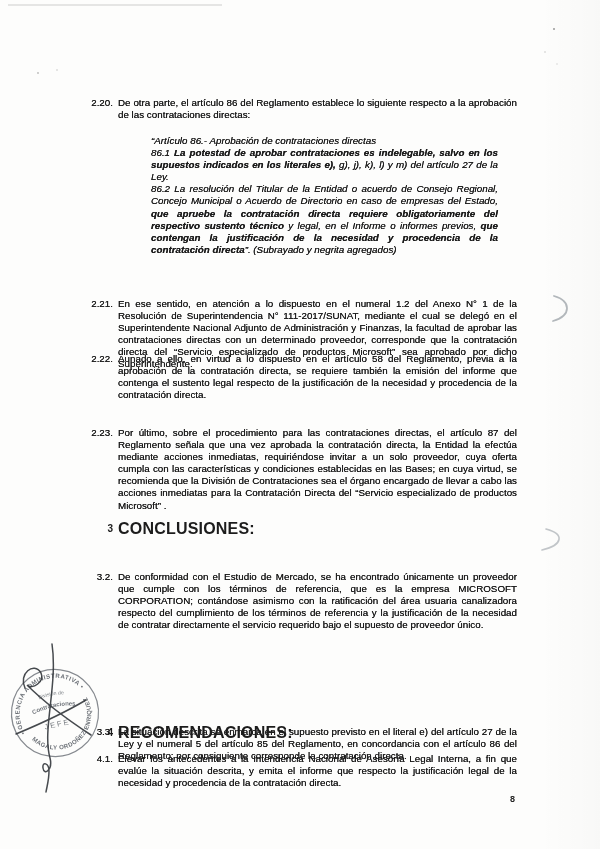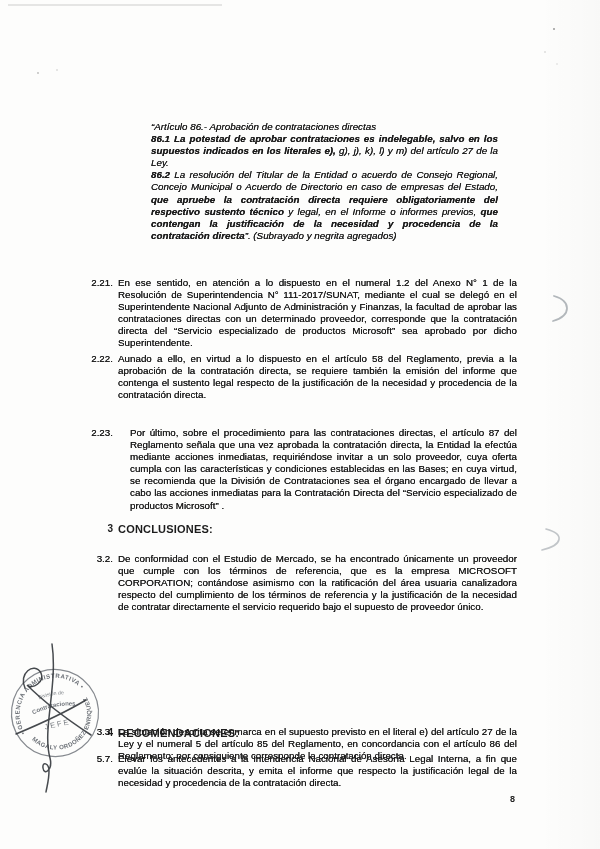--- a/index.html
+++ b/index.html
@@ -15,77 +15,81 @@
   .para .ptext{flex:1;font-size:9.8px;line-height:12.1px;text-align:justify;
     text-shadow:0 0 .35px currentColor;}
   .para .num{text-shadow:0 0 .35px currentColor;}
   .quote{
     position:absolute;left:151px;width:347px;font-style:italic;
     font-size:9.8px;line-height:12.1px;text-align:justify;
     text-shadow:0 0 .3px currentColor;
   }
   .quote .bu{font-weight:bold;
     text-decoration-thickness:1px;text-underline-offset:1.8px;}
-  .quote .bnum{font-weight:bold;}
+  .quote .bnum{font-weight:normal;}
   .sec{position:absolute;left:85px;width:432px;display:flex;font-weight:bold;}
   .sec .num{flex:0 0 28px;text-align:right;margin-right:5px;font-size:10px;line-height:12px;}
-  .sec .title{font-size:11px;line-height:12px;letter-spacing:.2px;}
+  .sec .title{font-size:16px;line-height:12px;letter-spacing:.2px;}
   .pagenum{position:absolute;left:510px;top:794px;font-size:9px;font-weight:bold;color:#222;}
   .artifacts{position:absolute;left:0;top:0;pointer-events:none;}
 </style>
 </head>
 <body>
 
 <div class="page">
 
+  <div class="para" style="top:97px;">
+    <span class="num">2.20.</span>
+    <div class="ptext">De otra parte, el artículo 86 del Reglamento establece lo siguiente respecto a la aprobación de las contrataciones directas:</div>
+  </div>
 
-  <div class="quote" style="top:121px;">
+  <div class="quote" style="top:135px;">
     <div>“Artículo 86.- Aprobación de contrataciones directas</div>
     <div><span class="bnum">86.1 </span><span class="bu">La potestad de aprobar contrataciones es indelegable, salvo en los supuestos indicados en los literales e),</span><span> g), j), k), l) y m) del artículo 27 de la Ley.</span></div>
     <div><span class="bnum">86.2 </span><span>La resolución del Titular de la Entidad o acuerdo de Consejo Regional, Concejo Municipal o Acuerdo de Directorio en caso de empresas del Estado, </span><span class="bu">que apruebe la contratación directa requiere obligatoriamente del respectivo sustento técnico</span><span> y legal, en el Informe o informes previos, </span><span class="bu">que contengan la justificación de la necesidad y procedencia de la contratación directa</span><span>”. (Subrayado y negrita agregados)</span></div>
   </div>
 
-  <div class="para" style="top:277px;">
+  <div class="para" style="top:298px;">
     <span class="num">2.21.</span>
     <div class="ptext">En ese sentido, en atención a lo dispuesto en el numeral 1.2 del Anexo N° 1 de la Resolución de Superintendencia N° 111-2017/SUNAT, mediante el cual se delegó en el Superintendente Nacional Adjunto de Administración y Finanzas, la facultad de aprobar las contrataciones directas con un determinado proveedor, corresponde que la contratación directa del “Servicio especializado de productos Microsoft” sea aprobado por dicho Superintendente.</div>
   </div>
 
   <div class="para" style="top:353px;">
     <span class="num">2.22.</span>
     <div class="ptext">Aunado a ello, en virtud a lo dispuesto en el artículo 58 del Reglamento, previa a la aprobación de la contratación directa, se requiere también la emisión del informe que contenga el sustento legal respecto de la justificación de la necesidad y procedencia de la contratación directa.</div>
   </div>
 
-  <div class="para" style="top:427px;gap:12px;">
+  <div class="para" style="top:427px;">
     <span class="num">2.23.</span>
     <div class="ptext">Por último, sobre el procedimiento para las contrataciones directas, el artículo 87 del Reglamento señala que una vez aprobada la contratación directa, la Entidad la efectúa mediante acciones inmediatas, requiriéndose invitar a un solo proveedor, cuya oferta cumpla con las características y condiciones establecidas en las Bases; en cuya virtud, se recomienda que la División de Contrataciones sea el órgano encargado de llevar a cabo las acciones inmediatas para la Contratación Directa del “Servicio especializado de productos Microsoft” .</div>
   </div>
 
   <div class="sec" style="top:523px;">
     <span class="num">3</span>
     <span class="title">CONCLUSIONES:</span>
   </div>
 
 
-  <div class="para" style="top:553px;">
+  <div class="para" style="top:571px;">
     <span class="num">3.2.</span>
     <div class="ptext">De conformidad con el Estudio de Mercado, se ha encontrado únicamente un proveedor que cumple con los términos de referencia, que es la empresa MICROSOFT CORPORATION; contándose asimismo con la ratificación del área usuaria canalizadora respecto del cumplimiento de los términos de referencia y la justificación de la necesidad de contratar directamente el servicio requerido bajo el supuesto de proveedor único.</div>
   </div>
 
   <div class="para" style="top:699px;margin-top:27px;">
     <span class="num">3.3.</span>
     <div class="ptext">La situación descrita se enmarca en el supuesto previsto en el literal e) del artículo 27 de la Ley y el numeral 5 del artículo 85 del Reglamento, en concordancia con el artículo 86 del Reglamento; por consiguiente corresponde la contratación directa.</div>
   </div>
 
   <div class="sec" style="top:727px;">
     <span class="num">4</span>
     <span class="title">RECOMENDACIONES:</span>
   </div>
 
   <div class="para" style="top:753px;">
-    <span class="num">5.7.</span>
+    <span class="num">4.1.</span>
     <div class="ptext">Elevar los antecedentes a la Intendencia Nacional de Asesoría Legal Interna, a fin que evalúe la situación descrita, y emita el informe que respecto la justificación legal de la necesidad y procedencia de la contratación directa.</div>
   </div>
 
   <div class="pagenum">8</div>
 
   <svg class="artifacts" width="600" height="849" viewBox="0 0 600 849">
 
     <line x1="8" y1="5" x2="222" y2="5" stroke="#dcdcdc" stroke-width="1.4"></line>
 
     <g fill="#b9b9b9">

